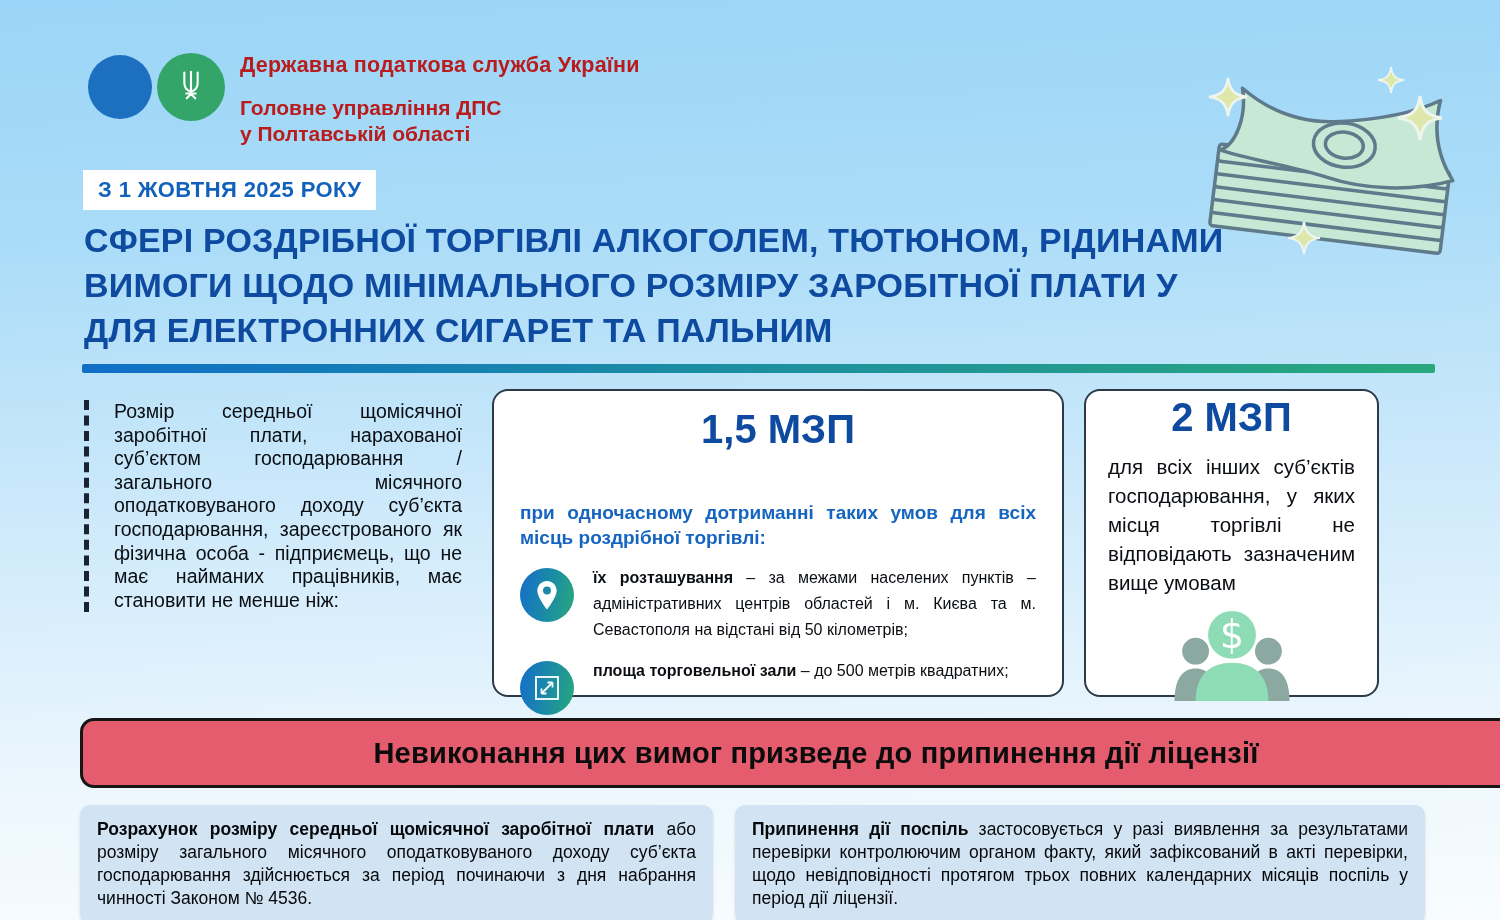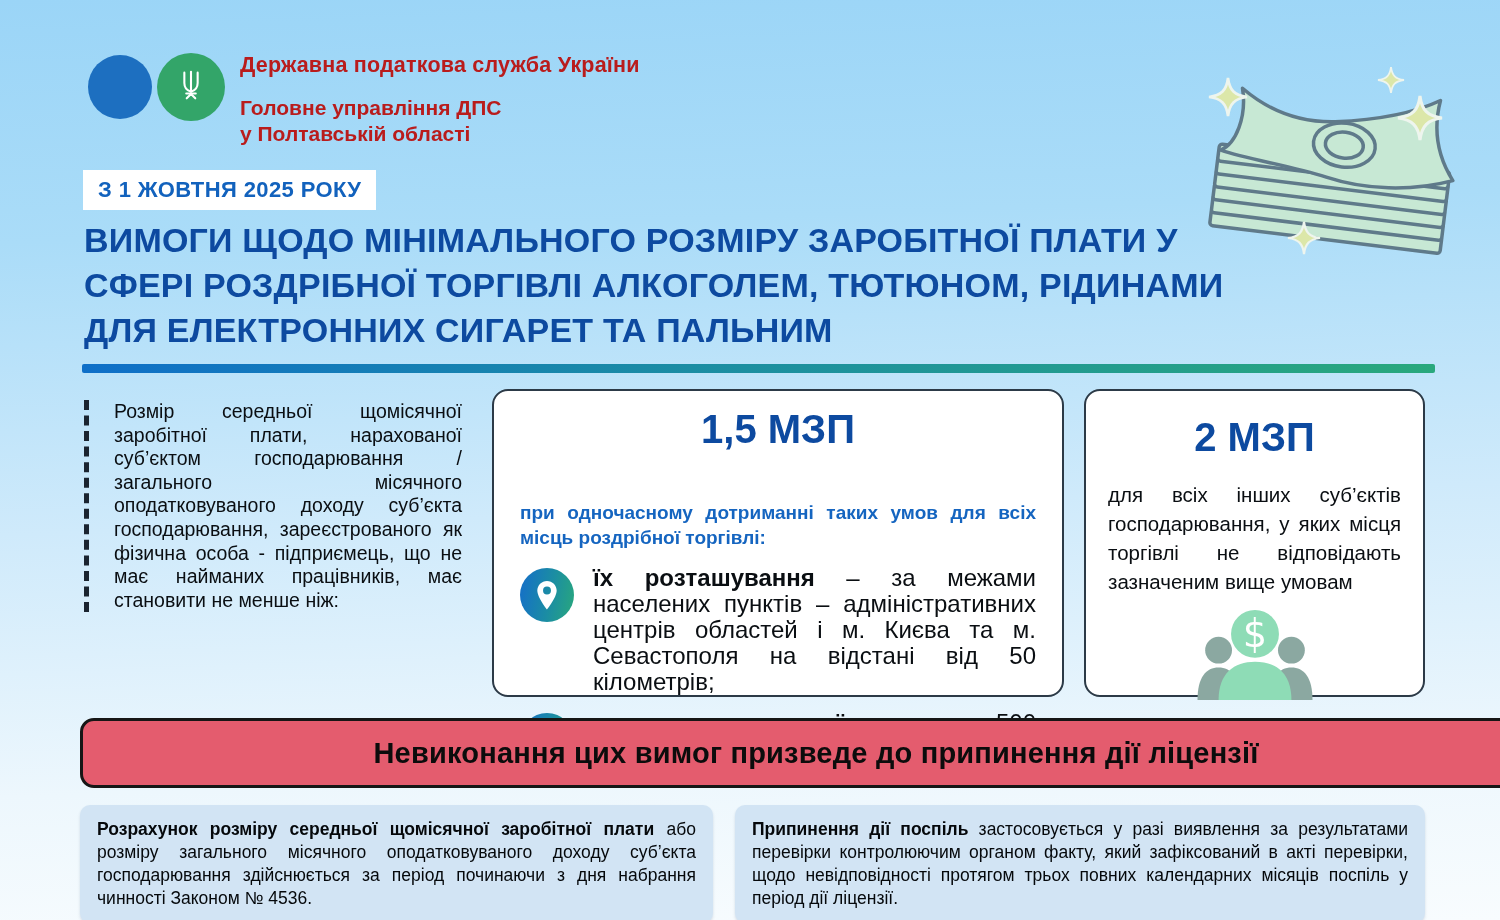--- a/index.html
+++ b/index.html
@@ -28,28 +28,28 @@
     background:linear-gradient(90deg,#0f6fc8 0%,#1b8da3 45%,#29a87c 100%); }
 
   
   .intro { left:84px; top:400px; width:378px; border-left:5px dashed #1a2430; padding-left:25px;
     font-size:19.5px; line-height:23.6px; text-align:justify; color:#0a0e12; }
   .intro b { font-weight:normal; }
 
   
   .card { background:#ffffff; border:2px solid #2c3a47; border-radius:16px; }
   .card-15 { left:492px; top:389px; width:572px; height:308px; padding:12px 26px 14px; }
-  .card-2  { left:1084px; top:389px; width:341px; height:308px; padding:20px 22px 10px; }
-  .card-title { text-align:center; font-size:40px; font-weight:800; color:#0d4aa0; margin:4px 0 20px; }
+  .card-2  { left:1084px; top:389px; width:295px; height:308px; padding:0 22px 10px; }
+  .card-title { text-align:center; font-size:40px; font-weight:800; color:#0d4aa0; margin:4px 0 12px; }
   .card-subtitle { font-size:19px; font-weight:bold; color:#1565c0; text-align:justify; line-height:25px;margin-top:48px; }
   .bullet { display:flex; gap:19px; margin-top:15px; align-items:flex-start; }
   .bullet-icon { flex:0 0 54px; width:54px; height:54px; border-radius:50%;
     background:linear-gradient(100deg,#1673c3 10%,#1b8da3 55%,#29a87c 100%);
     display:flex; align-items:center; justify-content:center; margin-top:3px; }
-  .bullet-text { font-size:24px; line-height:26px; text-align:justify; color:#0a0e12; }
+  .bullet-text { font-size:16px; line-height:26px; text-align:justify; color:#0a0e12; }
   .card2-text { font-size:20.5px; line-height:29px; text-align:justify; color:#0a0e12; }
   .people-wrap { display:flex; justify-content:center; margin-top:12px; }
 
   
   .banner { left:80px; top:718px; width:1472px; height:70px; background:#e45c6e; border:3px solid #161616;
     border-radius:14px; display:flex; align-items:center; justify-content:center; }
   .banner-text { font-size:29px; font-weight:800; color:#0c0c0c; letter-spacing:.2px; }
 
   
   .footnote { background:#d2e4f4; border-radius:10px; padding:13px 17px; font-size:17.5px; line-height:23px;
@@ -103,22 +103,22 @@
       <path transform="translate(40,57) scale(19)" d="M0 -1 C0.08 -0.35 0.35 -0.08 1 0 C0.35 0.08 0.08 0.35 0 1 C-0.08 0.35 -0.35 0.08 -1 0 C-0.35 -0.08 -0.08 -0.35 0 -1 Z"></path>
       <path transform="translate(203,40) scale(13)" d="M0 -1 C0.08 -0.35 0.35 -0.08 1 0 C0.35 0.08 0.08 0.35 0 1 C-0.08 0.35 -0.35 0.08 -1 0 C-0.35 -0.08 -0.08 -0.35 0 -1 Z"></path>
       <path transform="translate(232,78) scale(22)" d="M0 -1 C0.08 -0.35 0.35 -0.08 1 0 C0.35 0.08 0.08 0.35 0 1 C-0.08 0.35 -0.35 0.08 -1 0 C-0.35 -0.08 -0.08 -0.35 0 -1 Z"></path>
       <path transform="translate(116,198) scale(16)" d="M0 -1 C0.08 -0.35 0.35 -0.08 1 0 C0.35 0.08 0.08 0.35 0 1 C-0.08 0.35 -0.35 0.08 -1 0 C-0.35 -0.08 -0.08 -0.35 0 -1 Z"></path>
     </g>
   </svg>
 </div>
 
 <div class="abs date-badge">З 1 ЖОВТНЯ 2025 РОКУ</div>
 <div class="abs main-title">
+  <div>СФЕРІ РОЗДРІБНОЇ ТОРГІВЛІ АЛКОГОЛЕМ, ТЮТЮНОМ, РІДИНАМИ</div>
   <div>ВИМОГИ ЩОДО МІНІМАЛЬНОГО РОЗМІРУ ЗАРОБІТНОЇ ПЛАТИ У</div>
-  <div>СФЕРІ РОЗДРІБНОЇ ТОРГІВЛІ АЛКОГОЛЕМ, ТЮТЮНОМ, РІДИНАМИ</div>
   <div>ДЛЯ ЕЛЕКТРОННИХ СИГАРЕТ ТА ПАЛЬНИМ</div>
 </div>
 <div class="abs divider"></div>
 
 <div class="abs intro">
   <span>Розмір середньої щомісячної заробітної плати, нарахованої суб’єктом господарювання / загального місячного оподатковуваного доходу суб’єкта господарювання, зареєстрованого як фізична особа - підприємець, що не має найманих працівників, має становити</span>
   <b>не менше ніж:</b>
 </div>
 
 <div class="abs card card-15">

